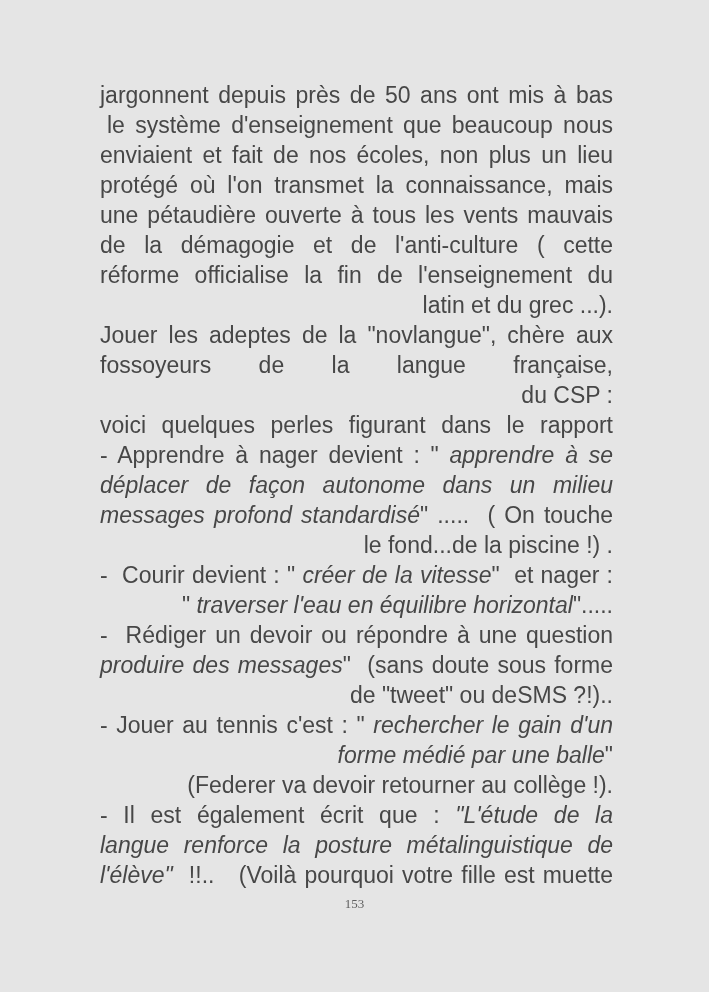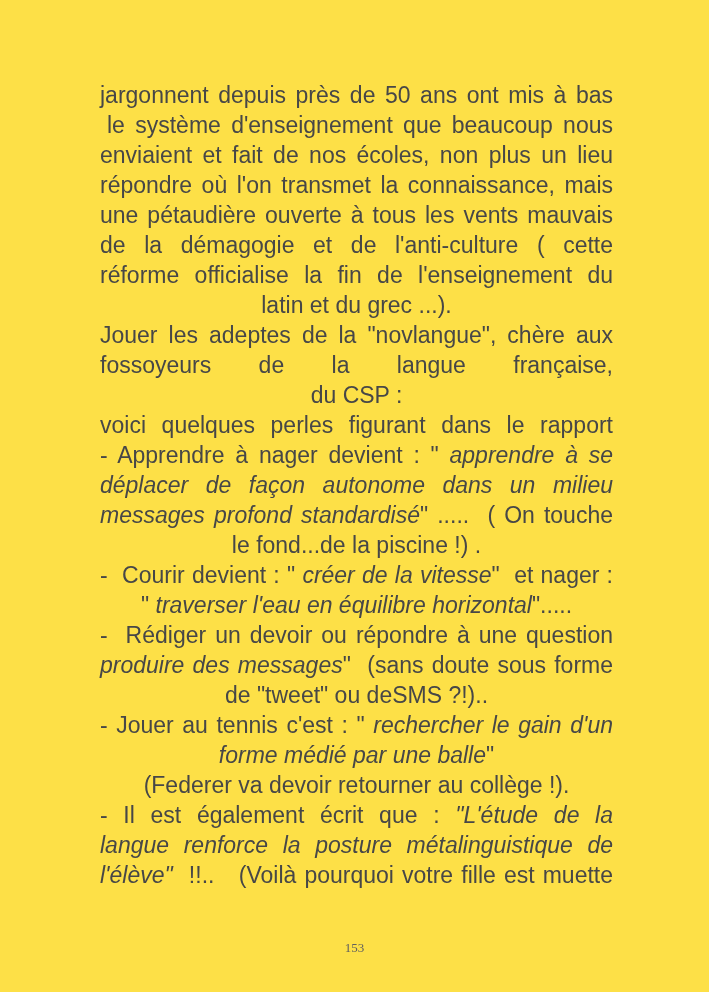--- a/index.html
+++ b/index.html
@@ -4,21 +4,21 @@
 <style>
   html, body {
     margin: 0;
     padding: 0;
     background: #ffffff;
   }
   .page {
     position: relative;
     width: 709px;
     height: 992px;
-    background: #fde047;
+    background: #e5e5e5;
     overflow: hidden;
     font-family: "Liberation Sans", sans-serif;
   }
   .text-block {
     position: absolute;
     left: 100px;
     top: 80px;
     width: 513px;
     font-size: 23px;
     color: #474747;
@@ -27,52 +27,52 @@
     height: 30px;
     line-height: 30px;
     white-space: normal;
     overflow: visible;
   }
   .line.j {
     text-align: justify;
     text-align-last: justify;
   }
   .line.l {
-    text-align: center;
+    text-align: right;
   }
   .line.ind {
     padding-left: 7px;
   }
   .seg-it {
     font-style: italic;
   }
   .seg-rg {
     font-style: normal;
   }
   .page-number {
     position: absolute;
-    top: 940px;
+    top: 896px;
     left: 0;
     width: 709px;
     text-align: center;
     font-family: "Liberation Serif", serif;
     font-size: 13px;
     line-height: 15px;
     color: #5f5f5f;
   }
 </style>
 </head>
 <body>
 
 <div class="page">
   <div class="text-block" style="color: rgb(71, 71, 71);">
       <div class="line j"><span class="seg-rg">jargonnent depuis près de 50 ans ont mis à bas</span></div>
       <div class="line j ind"><span class="seg-rg">le système d'enseignement que beaucoup nous</span></div>
       <div class="line j"><span class="seg-rg">enviaient et fait de nos écoles, non plus un lieu</span></div>
-      <div class="line j"><span class="seg-rg">répondre où l'on transmet la connaissance, mais</span></div>
+      <div class="line j"><span class="seg-rg">protégé où l'on transmet la connaissance, mais</span></div>
       <div class="line j"><span class="seg-rg">une pétaudière ouverte à tous les vents mauvais</span></div>
       <div class="line j"><span class="seg-rg">de la démagogie et de l'anti-culture ( cette</span></div>
       <div class="line j"><span class="seg-rg">réforme officialise la fin de l'enseignement du</span></div>
       <div class="line l"><span class="seg-rg">latin et du grec ...).</span></div>
       <div class="line j"><span class="seg-rg">Jouer les adeptes de la "novlangue", chère aux</span></div>
       <div class="line j"><span class="seg-rg">fossoyeurs de la langue française,</span></div>
       <div class="line l"><span class="seg-rg">du CSP :</span></div>
       <div class="line j"><span class="seg-rg">voici quelques perles figurant dans le rapport</span></div>
       <div class="line j"><span class="seg-rg">- Apprendre à nager devient : " </span><span class="seg-it">apprendre à se</span></div>
       <div class="line j"><span class="seg-it">déplacer de façon autonome dans un milieu</span></div>

